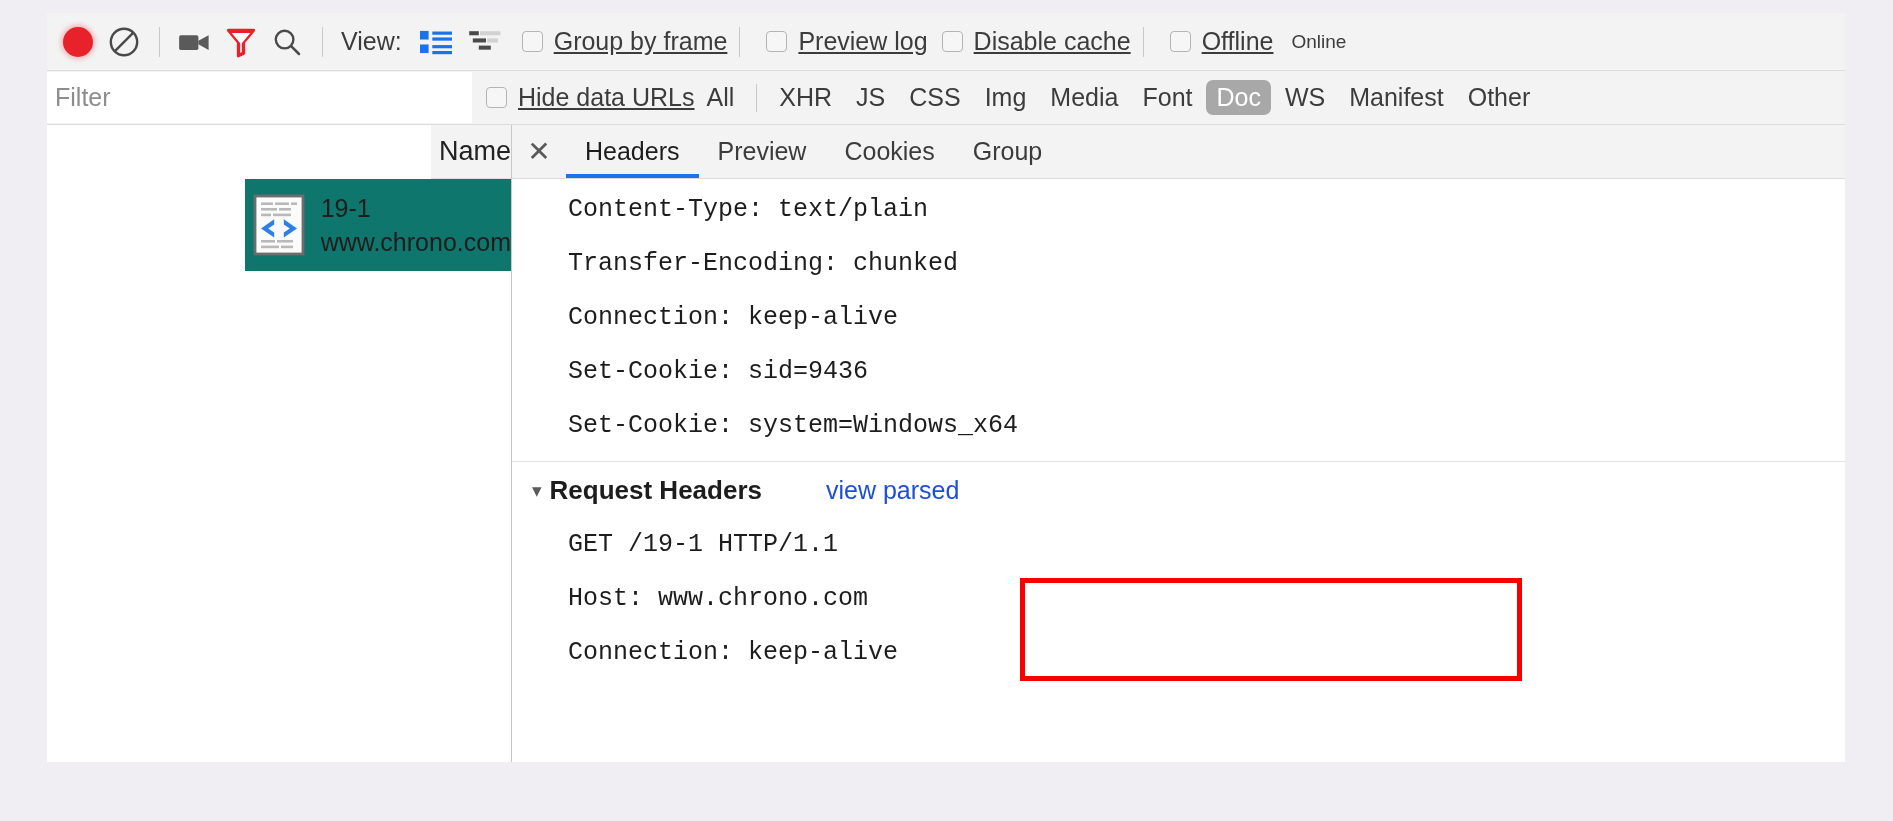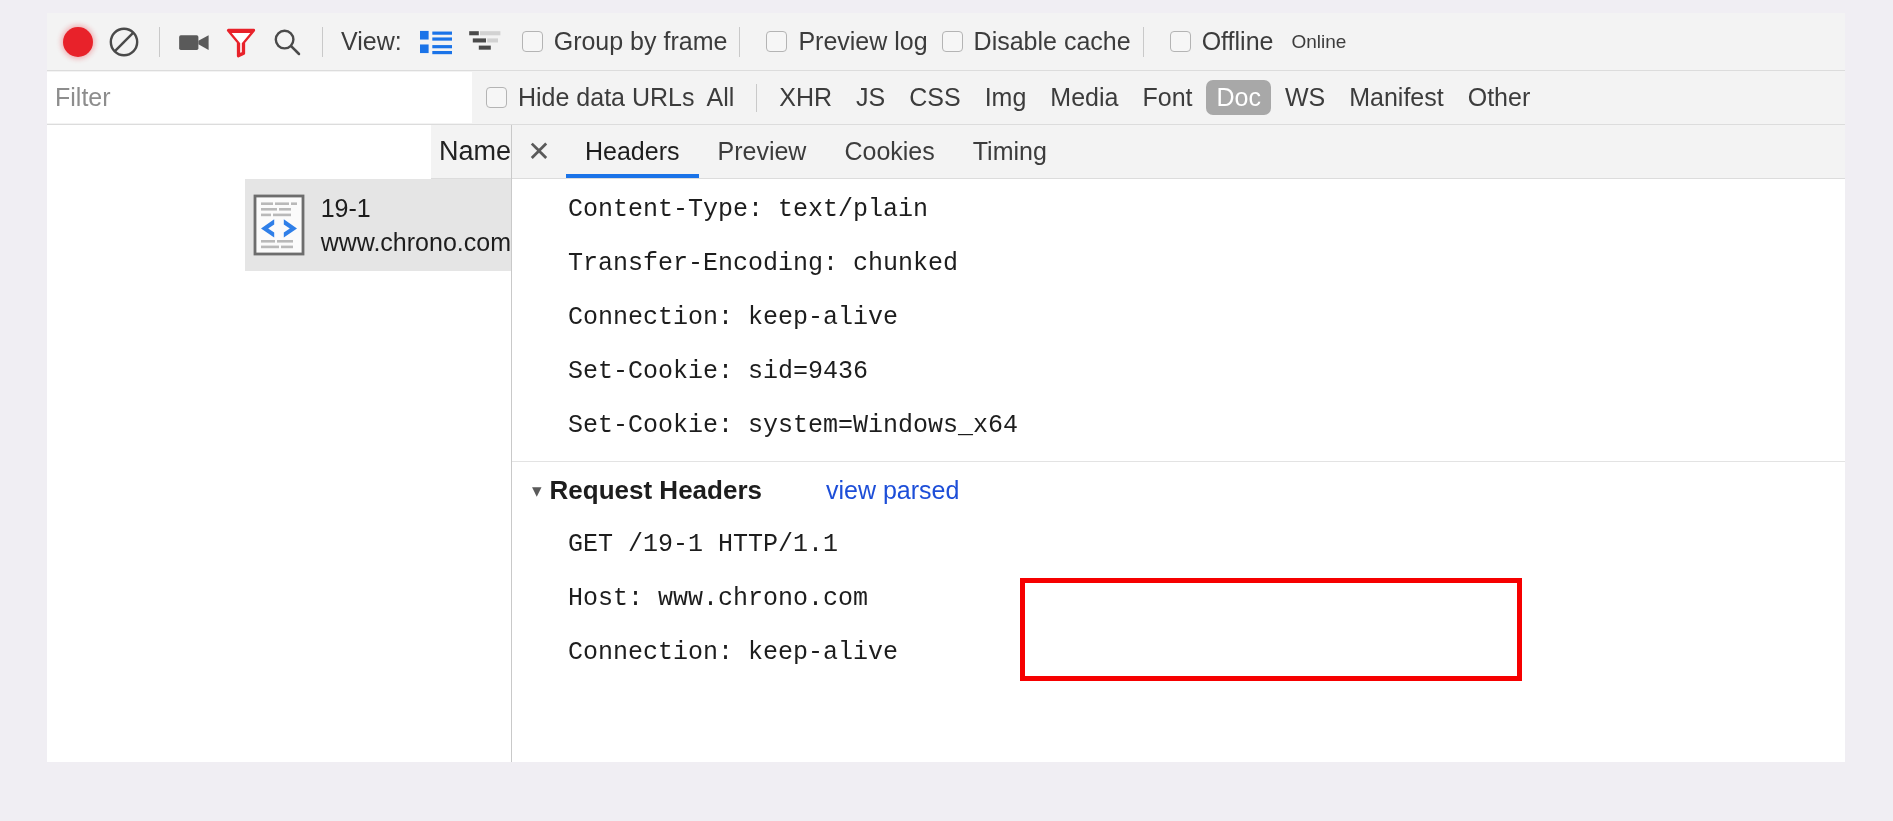--- a/index.html
+++ b/index.html
@@ -87,20 +87,21 @@
     border: 1px solid #b4b4b4;
     border-radius: 4px;
     background: #f6f6f6;
     box-sizing: border-box;
     flex: 0 0 auto;
   }
   .chk-text {
     font-size: 25px;
     color: #3c3c3c;
     margin-left: 11px;
+    text-decoration: underline;
   }
   .plain-link {
     font-size: 19px;
     color: #3c3c3c;
     margin-left: 18px;
     white-space: nowrap;
   }
 
   
   .filterbar {
@@ -176,21 +177,21 @@
     align-items: center;
     padding-left: 8px;
     box-sizing: border-box;
   }
   .col-head-text {
     font-size: 27px;
     color: #222222;
   }
   .req-row {
     height: 92px;
-    background: #e5e5e5;
+    background: #0f766e;
     display: flex;
     align-items: center;
     padding-left: 8px;
     box-sizing: border-box;
   }
   .doc-icon {
     width: 52px;
     height: 62px;
     flex: 0 0 auto;
     margin-right: 16px;
@@ -443,21 +444,21 @@
         </div>
       </div>
     </div>
 
     <div class="right-pane">
       <div class="tabbar">
         <span class="close-x">✕</span>
         <span class="tab active">Headers</span>
         <span class="tab">Preview</span>
         <span class="tab">Cookies</span>
-        <span class="tab">Timing</span>
+        <span class="tab">Group</span>
       </div>
 
       <div class="headers-body">
         <div class="hdr-line">Content-Type: text/plain</div>
         <div class="hdr-line">Transfer-Encoding: chunked</div>
         <div class="hdr-line">Connection: keep-alive</div>
         <div class="hdr-line">Set-Cookie: sid=9436</div>
         <div class="hdr-line">Set-Cookie: system=Windows_x64</div>
 
         <div class="group-divider"></div>

